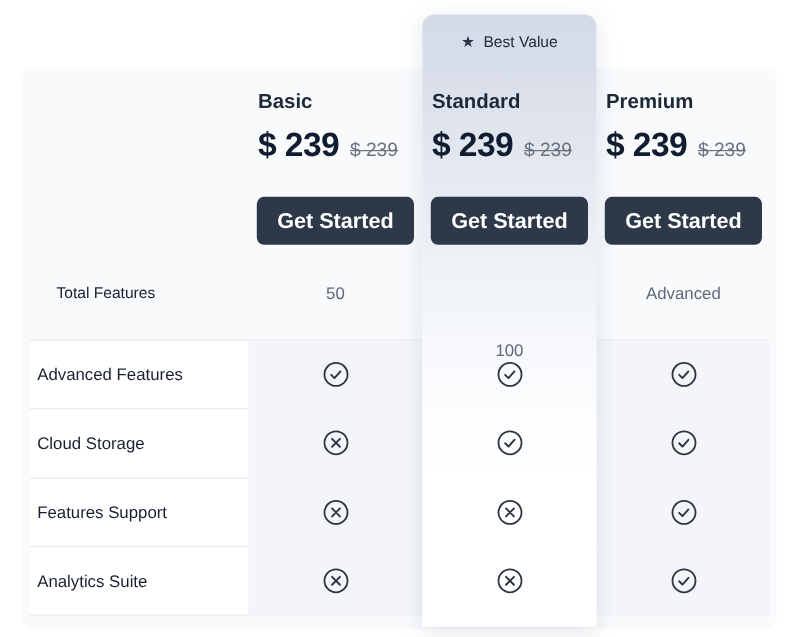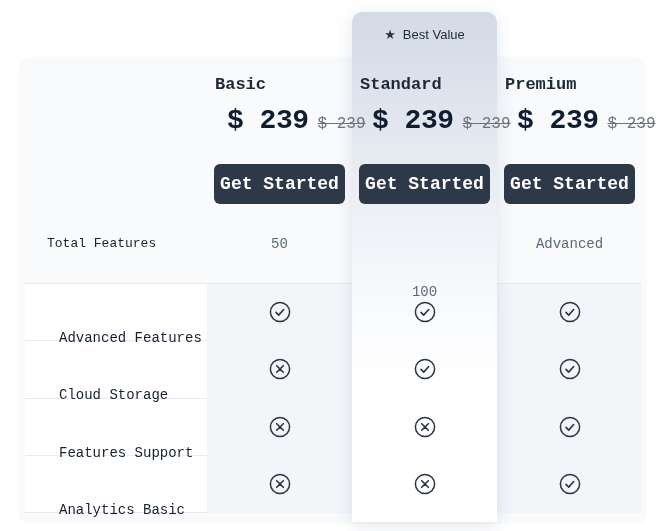--- a/index.html
+++ b/index.html
@@ -30,41 +30,41 @@
     border-radius:10px 10px 0 0;
     background:linear-gradient(180deg,#d4dbe6 0%,#d8dee9 8%,#e6eaf1 28%,#f1f4f8 45%,#fbfcfe 62%,#ffffff 75%,#ffffff 100%);
     box-shadow:0 4px 18px rgba(120,135,160,.20);
   }
   .badge{
     height:45px;display:flex;align-items:center;justify-content:center;gap:7px;
     color:#222c3f;font-size:13px;font-weight:500;
   }
   .badge .star{font-size:13px;line-height:1;color:#2b3346;}
   
-  .content{position:absolute;inset:0;z-index:3;font-family:Liberation Mono, monospace;}
+  .content{position:absolute;inset:0;z-index:3;}
   .plan{position:absolute;top:57px;width:145px;box-sizing:border-box;}
   .plan-name{position:absolute;left:8px;top:18px;font-size:17px;font-weight:600;color:var(--dark-text,#1e2938);}
-  .price-row{position:absolute;left:20px;top:48px;display:flex;align-items:baseline;gap:9px;white-space:nowrap;justify-content:center;}
+  .price-row{position:absolute;left:8px;top:48px;display:flex;align-items:baseline;gap:9px;white-space:nowrap;justify-content:center;}
   .price{font-size:28px;font-weight:800;color:#101c30;letter-spacing:-.5px;}
   .old-price{font-size:16px;font-weight:400;color:var(--strike-text,#6b7280);text-decoration:line-through;}
   .cta{
     position:absolute;left:7px;top:107px;width:131px;height:40px;border:none;border-radius:6px;
     background:var(--button-bg,#2d3848);color:var(--button-text,#fff);
     font-family:inherit;font-size:18px;font-weight:600;cursor:pointer;
   }
   .total-label{position:absolute;left:47px;top:236px;font-size:13px;font-weight:500;color:#192130;}
   .total-val{position:absolute;top:236px;width:145px;text-align:center;font-size:14px;color:var(--muted-text,#5d6878);}
   .rows-content{
     position:absolute;left:25px;top:283px;width:615px;height:230px;
     display:flex;flex-direction:column;
   }
   .frow{flex:1;position:relative;}
   .frow-label{
-    position:absolute;left:34px;top:50%;transform:translateY(-50%);
-    font-size:14px;font-weight:500;color:#192130;margin-top:26px;
+    position:absolute;left:6px;top:50%;transform:translateY(-50%);
+    font-size:14px;font-weight:500;color:#192130;
   }
   .cell-icon{
     position:absolute;top:50%;transform:translateY(-50%);width:22px;height:22px;
   }
   .cell-icon svg{display:block;}
 </style>
 </head>
 <body>
 
 <div class="stage">
@@ -185,21 +185,21 @@
           </span>
           <span class="cell-icon" style="left: 533.5px;">
             <svg width="22" height="22" viewBox="0 0 22 22">
               <circle cx="11" cy="11" r="9.6" fill="none" stroke="#2c3442" stroke-width="1.5"></circle>
               <path d="M7 11.4l2.7 2.7 5-5.6" fill="none" stroke="#2c3442" stroke-width="1.6" stroke-linecap="round" stroke-linejoin="round"></path>
             </svg>
           </span>
         </div>
 
   <div class="frow">
-    <span class="frow-label">Analytics Basic</span>
+    <span class="frow-label">Analytics Suite</span>
   <span class="cell-icon" style="left: 243.5px;">
             <svg width="22" height="22" viewBox="0 0 22 22">
               <circle cx="11" cy="11" r="9.6" fill="none" stroke="#2c3442" stroke-width="1.5"></circle>
               <path d="M7.7 7.7l6.6 6.6M14.3 7.7l-6.6 6.6" fill="none" stroke="#2c3442" stroke-width="1.6" stroke-linecap="round"></path>
             </svg>
           </span>
           <span class="cell-icon" style="left: 388.5px;">
             <svg width="22" height="22" viewBox="0 0 22 22">
               <circle cx="11" cy="11" r="9.6" fill="none" stroke="#2c3442" stroke-width="1.5"></circle>
               <path d="M7.7 7.7l6.6 6.6M14.3 7.7l-6.6 6.6" fill="none" stroke="#2c3442" stroke-width="1.6" stroke-linecap="round"></path>

